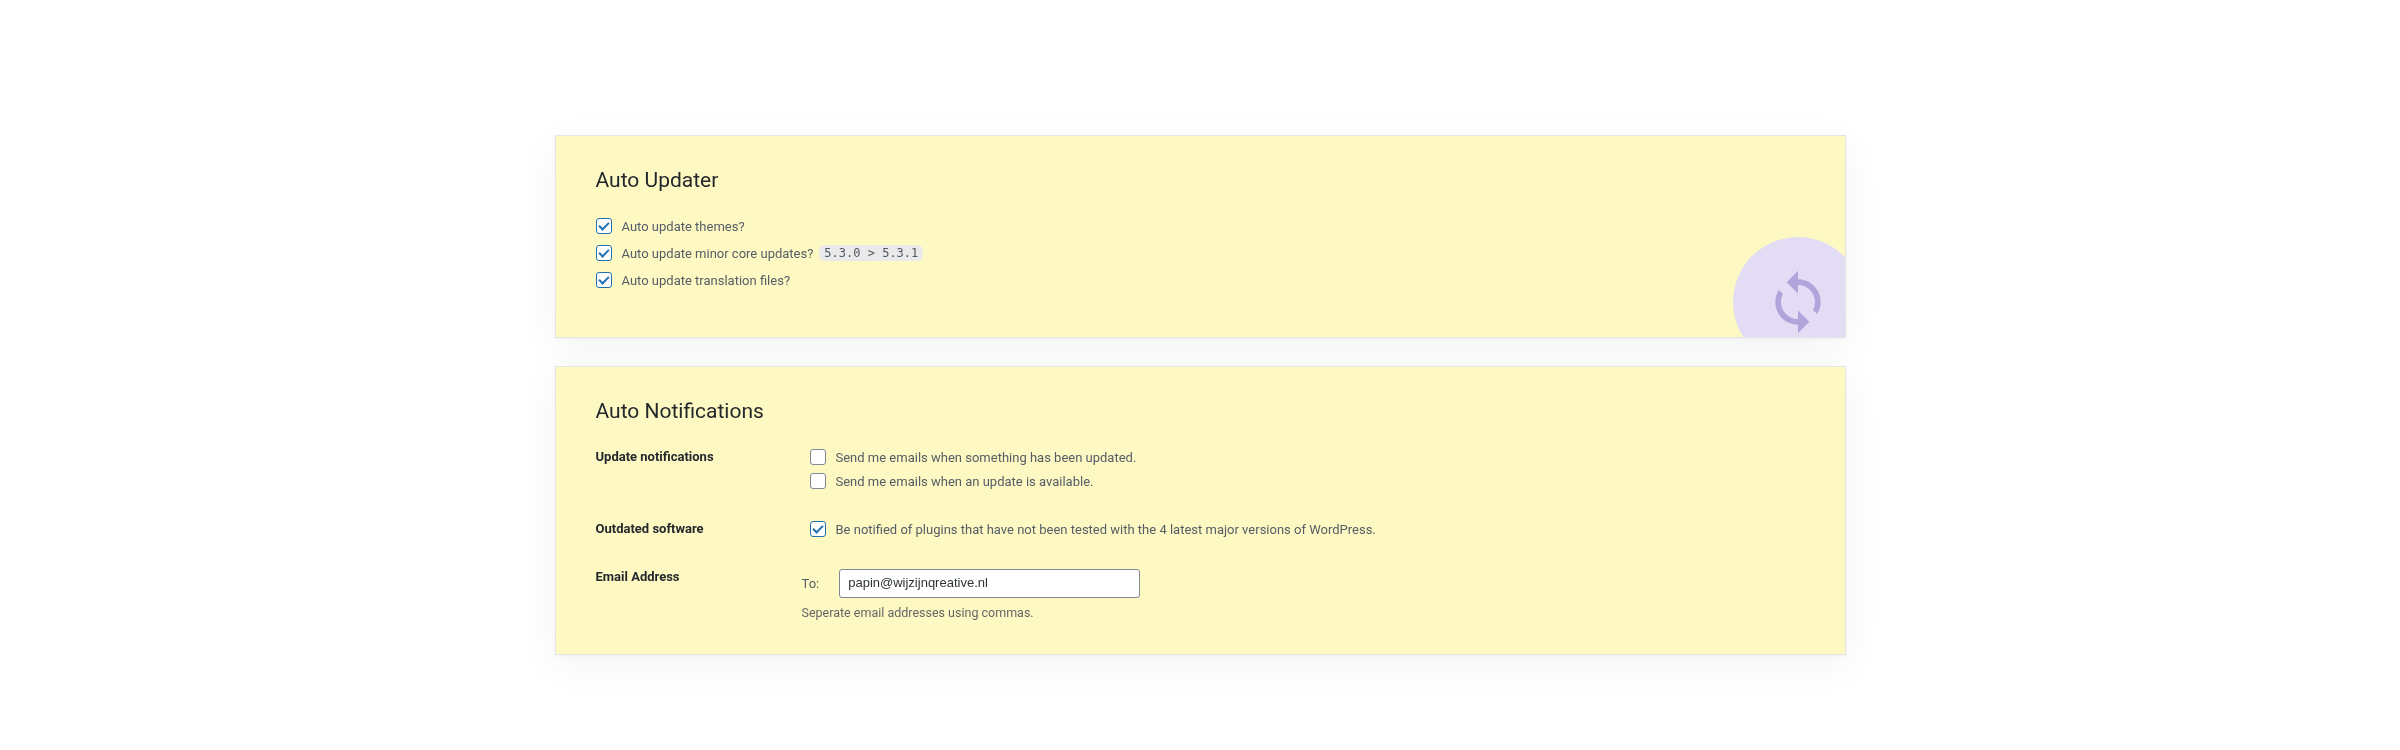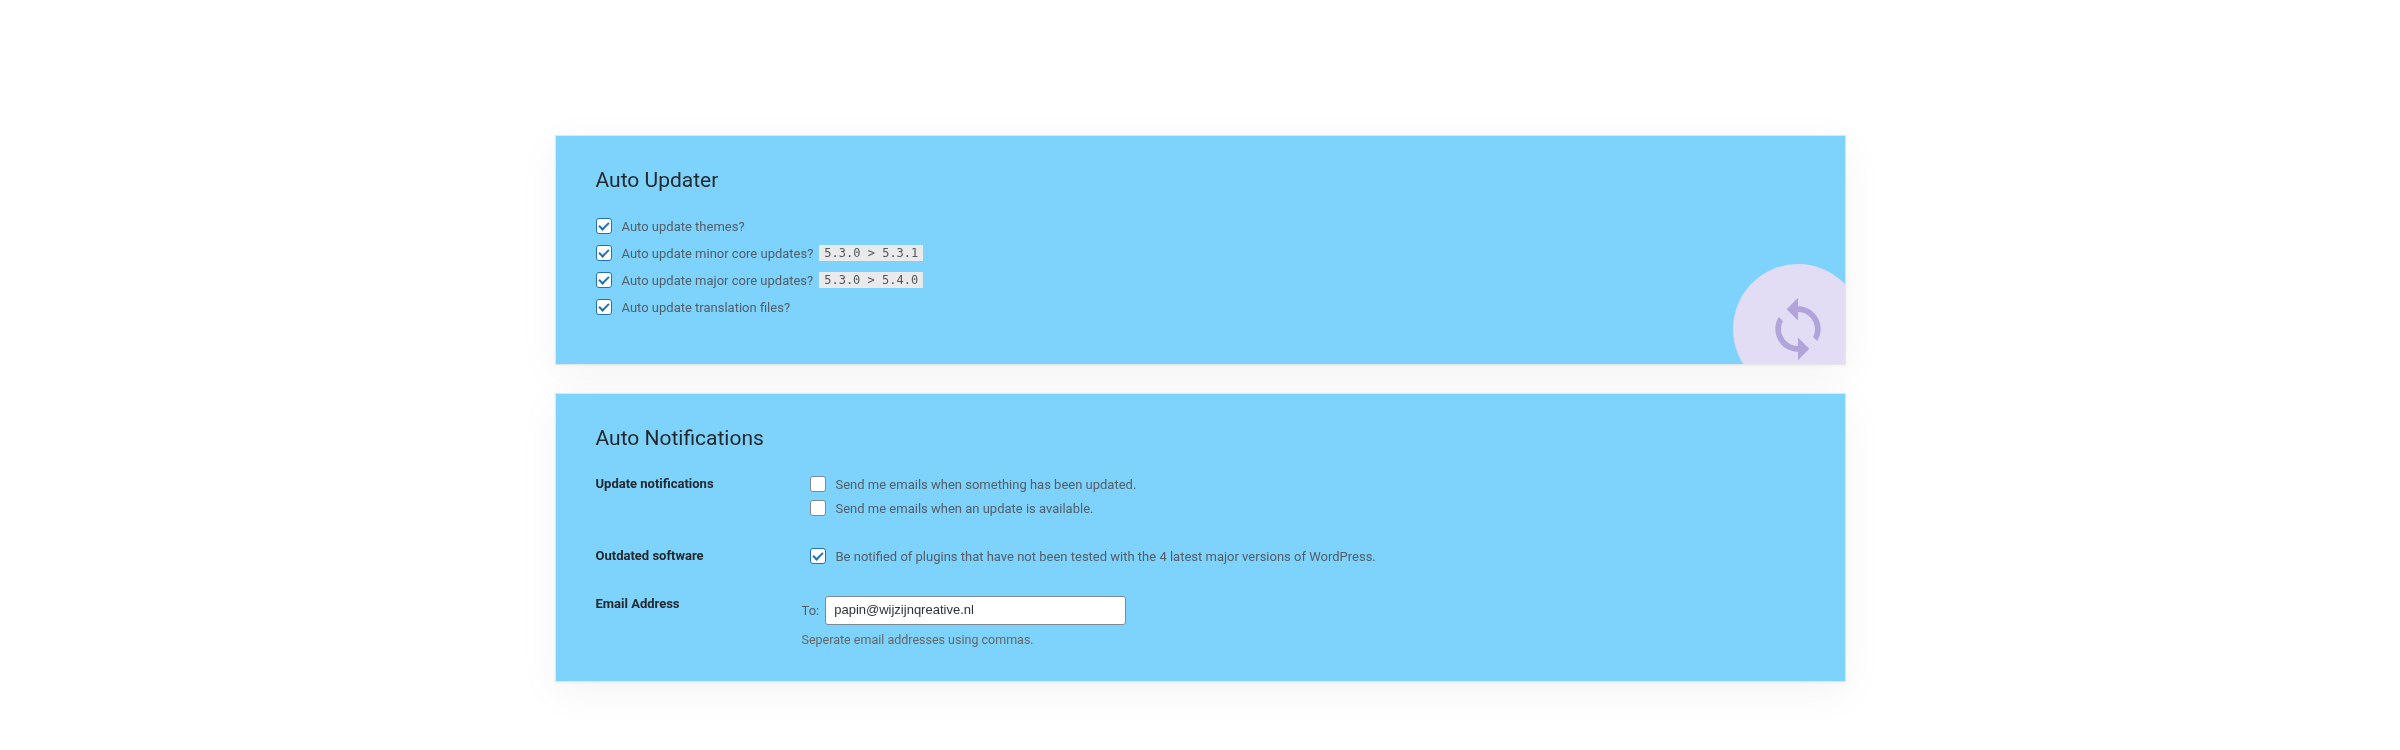--- a/index.html
+++ b/index.html
@@ -13,21 +13,21 @@
       width: 2400px;
       height: 750px;
       display: flex;
       justify-content: center;
       padding-top: 135px;
     }
     .container {
       width: 1291px;
     }
     .panel {
-      background: #7dd3fc;
+      background: #fef9c3;
       border: 1px solid #e5e5e5;
       box-shadow: 0 1px 3px rgba(0,0,0,0.04), 0 10px 40px rgba(0,0,0,0.05);
       margin-bottom: 28px;
       position: relative;
       overflow: hidden;
     }
     .panel-auto-updater {
       padding: 32px 40px 38px 40px;
     }
     .panel-email {
@@ -75,21 +75,21 @@
       transform: rotate(-45deg);
       margin-top: -2px;
     }
     .version-hint {
       font-family: Consolas, Monaco, monospace;
       font-size: 12px;
       background: #eaeaea;
       color: #50575e;
       padding: 1px 5px;
       margin-left: 6px;
-      border-radius: 0;
+      border-radius: 6px;
     }
     .sync-bg {
       position: absolute;
       right: -18px;
       bottom: -30px;
       width: 130px;
       height: 130px;
       background: #e3dcf5;
       border-radius: 50%;
       display: flex;
@@ -120,20 +120,21 @@
     .settings-content .checkbox-line {
       display: flex;
       align-items: center;
       margin-bottom: 8px;
       padding-left: 8px;
     }
     .to-row {
       display: flex;
       align-items: center;
       margin-bottom: 7px;
+      gap: 14px;
     }
     .to-label {
       margin-right: 6px;
       color: #555d66;
     }
     .email-input {
       width: 301px;
       padding: 3px 8px;
       border: 1px solid #7e8993;
       border-radius: 3px;
@@ -159,25 +160,20 @@
         <input type="checkbox" class="cb" checked="" style="">
         <span>Auto update themes?</span>
       </li>
       <li>
         <input type="checkbox" class="cb" checked="" style="">
         <span>Auto update minor core updates?</span>
         <span class="version-hint">5.3.0 &gt; 5.3.1</span>
       </li>
       <li>
         <input type="checkbox" class="cb" checked="" style="">
-        <span>Auto update major core updates?</span>
-        <span class="version-hint">5.3.0 &gt; 5.4.0</span>
-      </li>
-      <li>
-        <input type="checkbox" class="cb" checked="" style="">
         <span>Auto update translation files?</span>
       </li>
     </ul>
     <div class="sync-bg">
       <svg viewBox="0 0 24 24">
         <path d="M12 4V1L8 5l4 4V6c3.31 0 6 2.69 6 6 0 1.01-.25 1.97-.7 2.8l1.46 1.46A7.93 7.93 0 0020 12c0-4.42-3.58-8-8-8zm0 14c-3.31 0-6-2.69-6-6 0-1.01.25-1.97.7-2.8L5.24 7.74A7.93 7.93 0 004 12c0 4.42 3.58 8 8 8v3l4-4-4-4v3z"></path>
       </svg>
     </div>
   </div>
 

